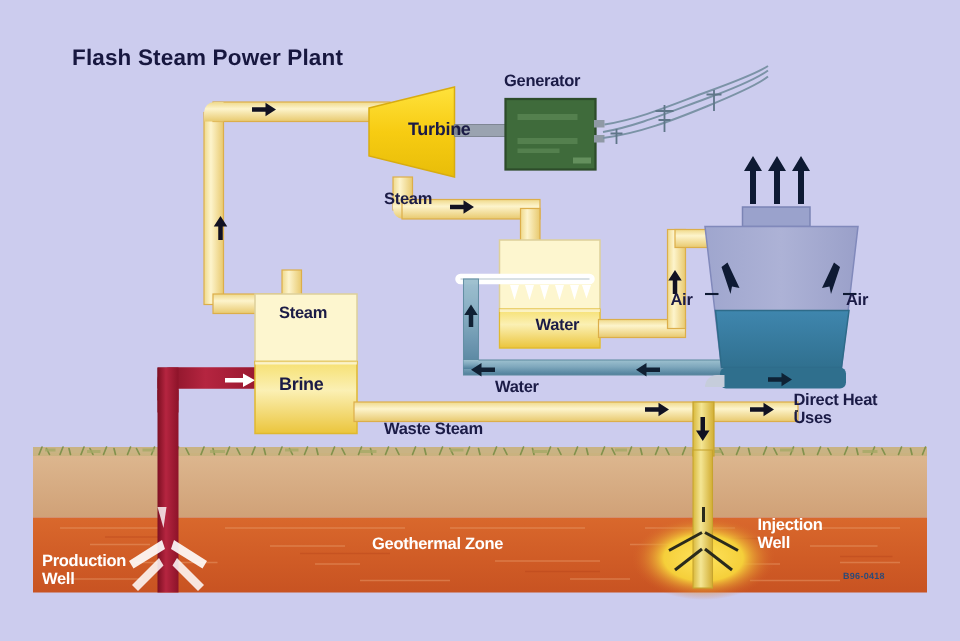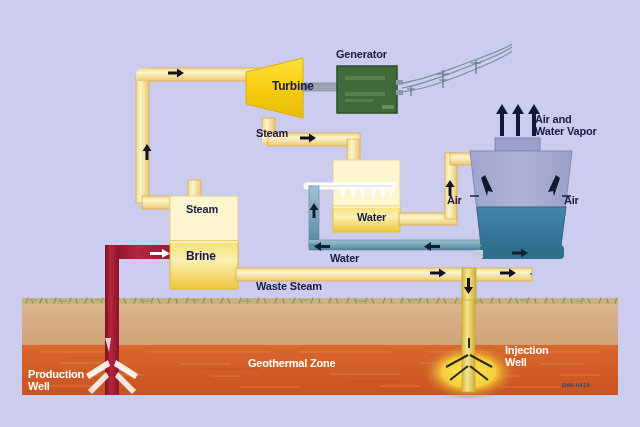--- a/index.html
+++ b/index.html
@@ -308,41 +308,42 @@
         <path d="M469 348 l0 -10"></path>
       </g>
     </g>
 
     <g stroke="#111122" stroke-width="1">
       <path d="M532 274 h -2"></path>
     </g>
 
   </svg>
 
+  <div id="title" class="lbl">Flash Steam Power Plant</div>
 
   <div class="lbl t-turbine">Turbine</div>
   <div class="lbl t-generator">Generator</div>
   <div class="lbl t-steam-pipe">Steam</div>
 
-  <div class="lbl t-airvapor">
-    <span>Air and</span><br>
-    <span>Water Vapor</span>
-  </div>
 
 
   <div class="lbl t-air-l">Air</div>
   <div class="lbl t-air-r">Air</div>
 
   <div class="lbl t-fsteam">Steam</div>
   <div class="lbl t-brine">Brine</div>
 
   <div class="lbl t-water-box">Water</div>
   <div class="lbl t-water-ret">Water</div>
   <div class="lbl t-waste">Waste Steam</div>
 
+  <div class="lbl t-direct">
+    <span>Direct Heat</span><br>
+    <span>Uses</span>
+  </div>
 
   <div class="lbl white t-prod">
     <span>Production</span><br>
     <span>Well</span>
   </div>
 
   <div class="lbl white t-inj">
     <span>Injection</span><br>
     <span>Well</span>
   </div>

